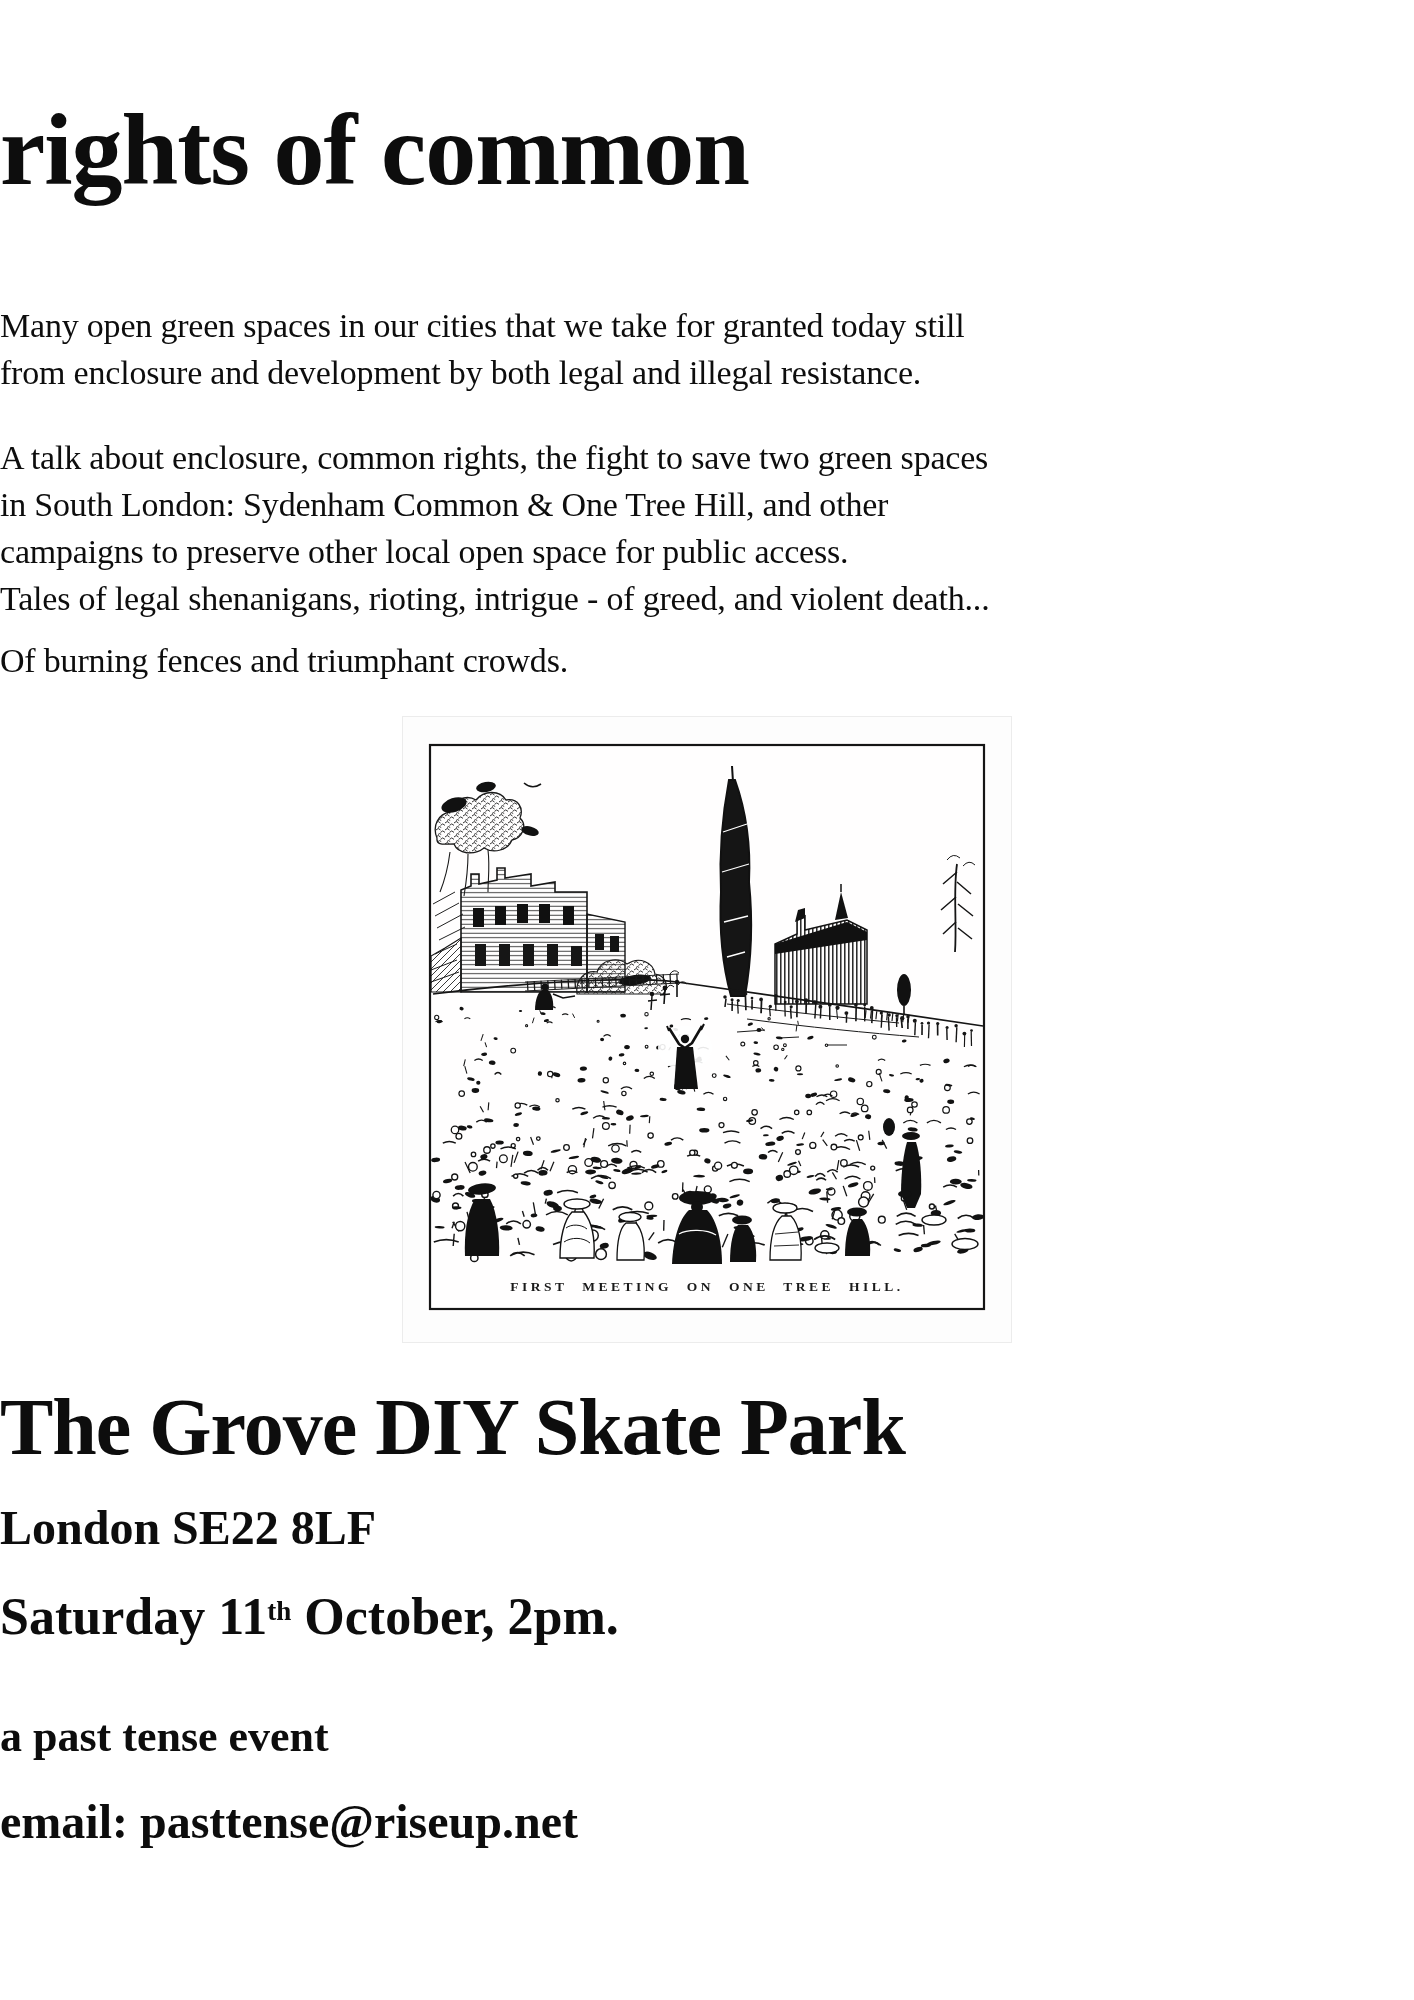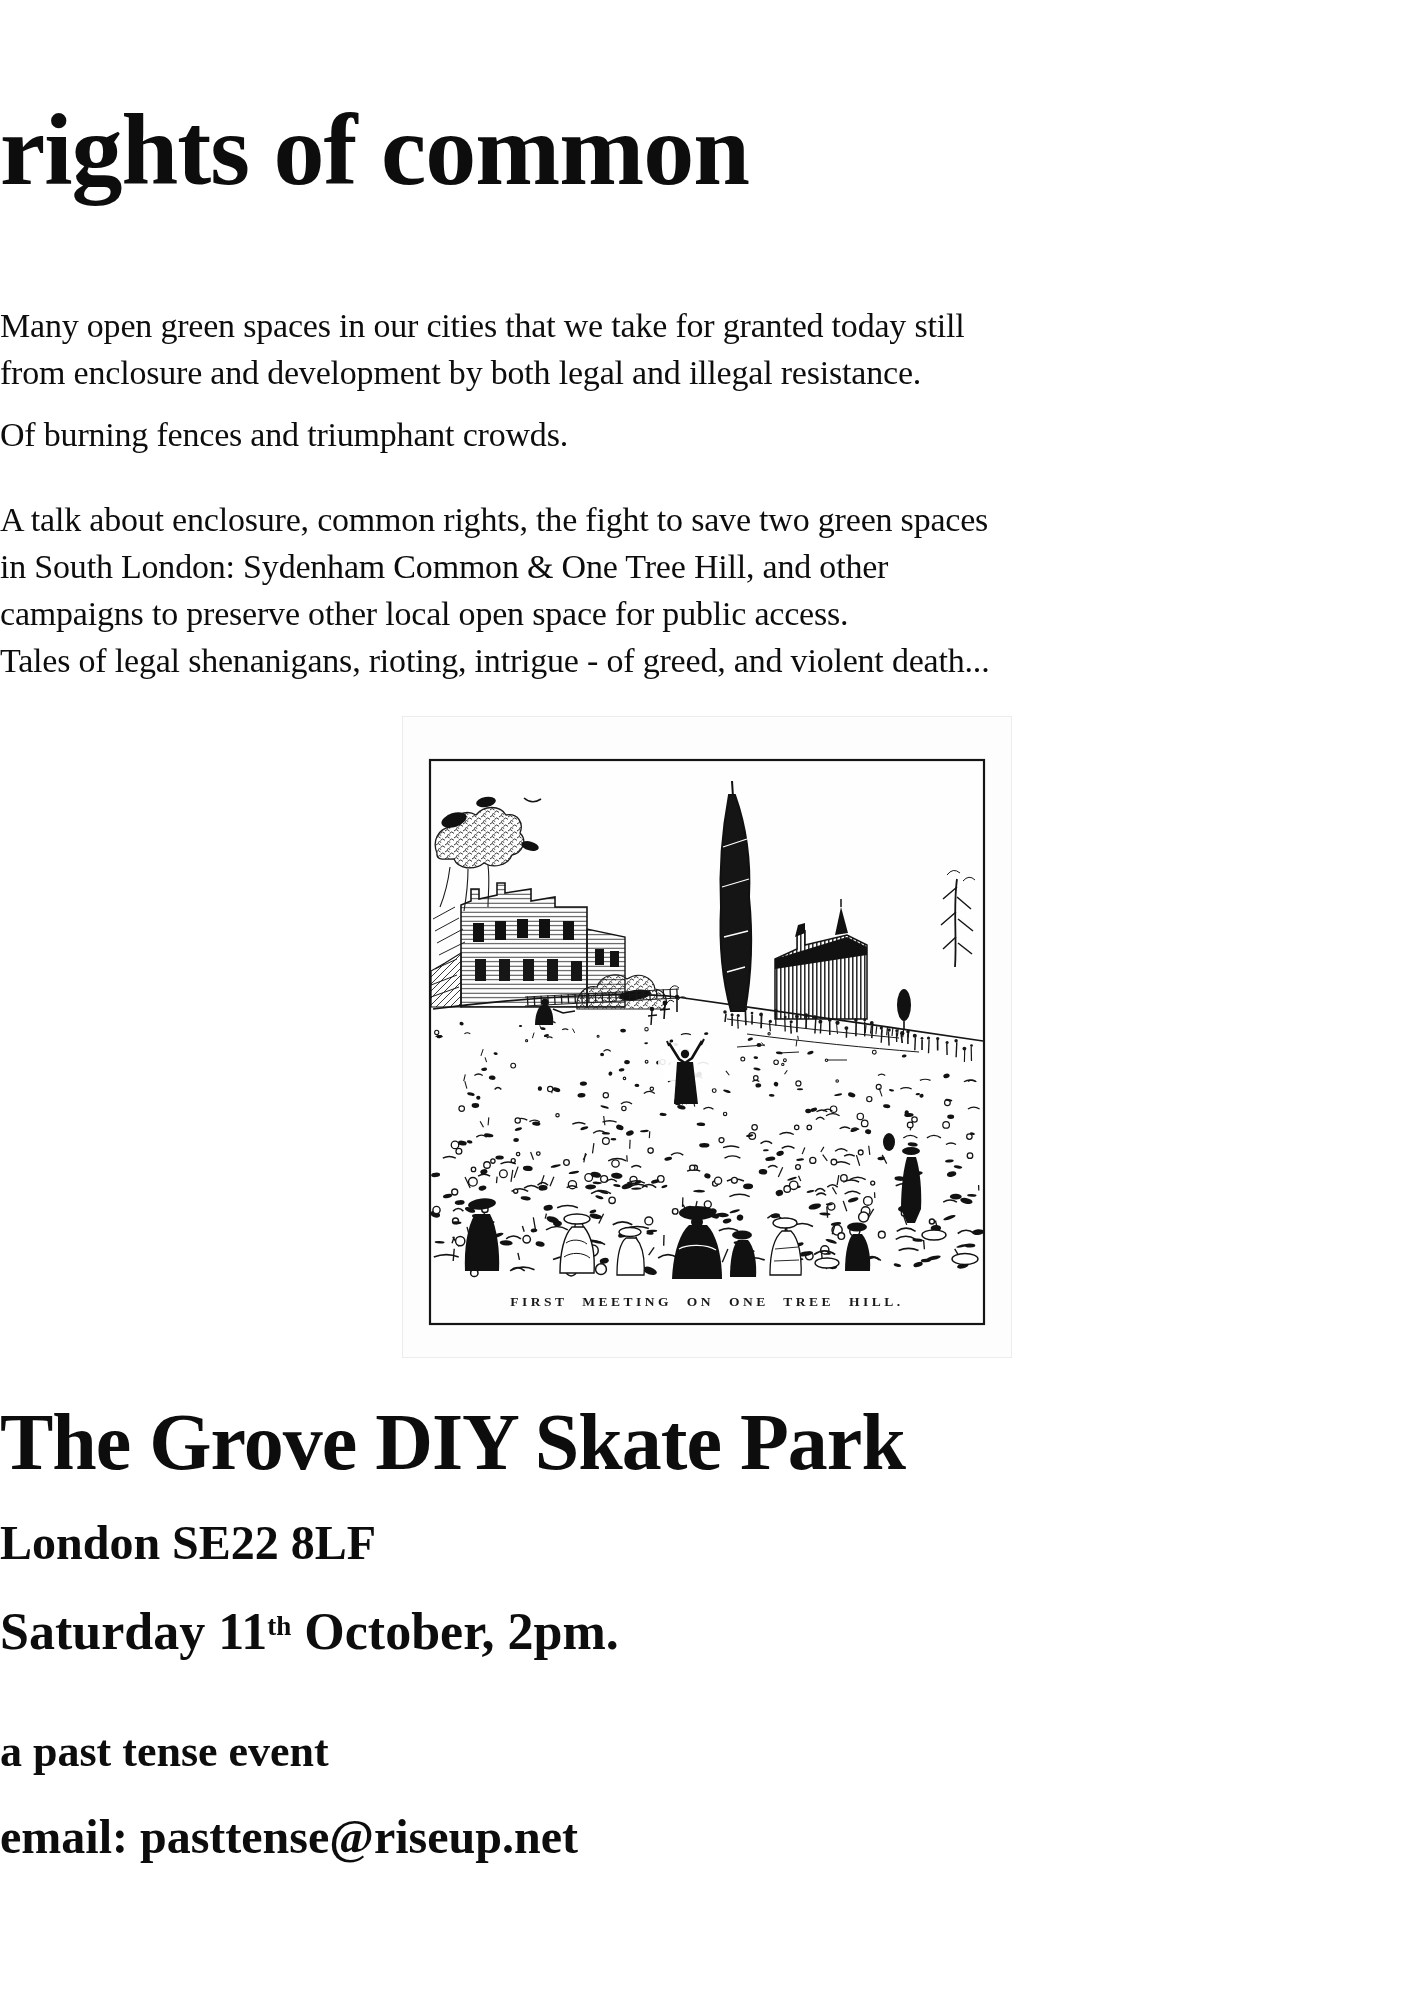--- a/index.html
+++ b/index.html
@@ -4,49 +4,49 @@
 <style>
   html,body{margin:0;padding:0;background:#ffffff;}
   body{width:1414px;height:2000px;font-family:"Liberation Serif", serif;color:#0d0d0d;}
   .poster{width:1414px;height:2000px;overflow:hidden;background:#ffffff;}
   h1.title{margin:85px 0 0;font-size:102px;line-height:1.28;font-weight:600;letter-spacing:-1px;}
   .body-par{margin:0;font-size:34px;line-height:47px;letter-spacing:-0.2px;}
   .intro{margin-top:86px;}
   .talk{margin-top:38px;}
   .tagline{margin-top:15px;}
   .ln{display:block;}
-  figure.scan{margin:32px auto 0;width:560px;padding:40px 24px 30px;background:#fdfdfd;border:1px solid #ececec;}
+  figure.scan{margin:32px auto 0;width:560px;padding:25px 24px 30px;background:#fdfdfd;border:1px solid #ececec;}
   figure.scan svg{display:block;background:#fffefe;}
   h2.venue{margin:36px 0 16px;font-size:80px;line-height:1.2;font-weight:600;letter-spacing:-1px;}
   .addr{margin-top:24px;font-size:48px;line-height:1.2;font-weight:600;}
   .date{margin-top:28px;font-size:52px;line-height:1.25;font-weight:600;}
   .date sup{font-size:0.52em;vertical-align:0.5em;}
   .org{margin-top:60px;font-size:44px;line-height:1.25;font-weight:600;}
   .email{margin-top:28px;font-size:48px;line-height:1.25;font-weight:600;}
 </style>
 </head>
 <body>
 
 <div class="poster">
 
   <h1 class="title">rights of common</h1>
 
   <p class="body-par intro">
     <span class="ln">Many open green spaces in our cities that we take for granted today still</span>
     <span class="ln">from enclosure and development by both legal and illegal resistance.</span>
   </p>
 
-  <p class="body-par tagline">Of burning fences and triumphant crowds.</p>
-
   <p class="body-par talk">
     <span class="ln">A talk about enclosure, common rights, the fight to save two green spaces</span>
     <span class="ln">in South London: Sydenham Common &amp; One Tree Hill, and other</span>
     <span class="ln">campaigns to preserve other local open space for public access.</span>
     <span class="ln">Tales of legal shenanigans, rioting, intrigue - of greed, and violent death...</span>
   </p>
+
+  <p class="body-par tagline">Of burning fences and triumphant crowds.</p>
 
   <figure class="scan">
     <svg id="engraving" width="560" height="570" viewBox="0 0 560 570" xmlns="http://www.w3.org/2000/svg">
       <defs>
         <pattern id="hH" width="7" height="4.5" patternUnits="userSpaceOnUse">
           <path d="M0,2.2 H7" stroke="#242424" stroke-width="0.9"></path>
         </pattern>
         <pattern id="hV" width="4" height="7" patternUnits="userSpaceOnUse">
           <path d="M1.8,0 V7" stroke="#161616" stroke-width="1.4"></path>
         </pattern>

